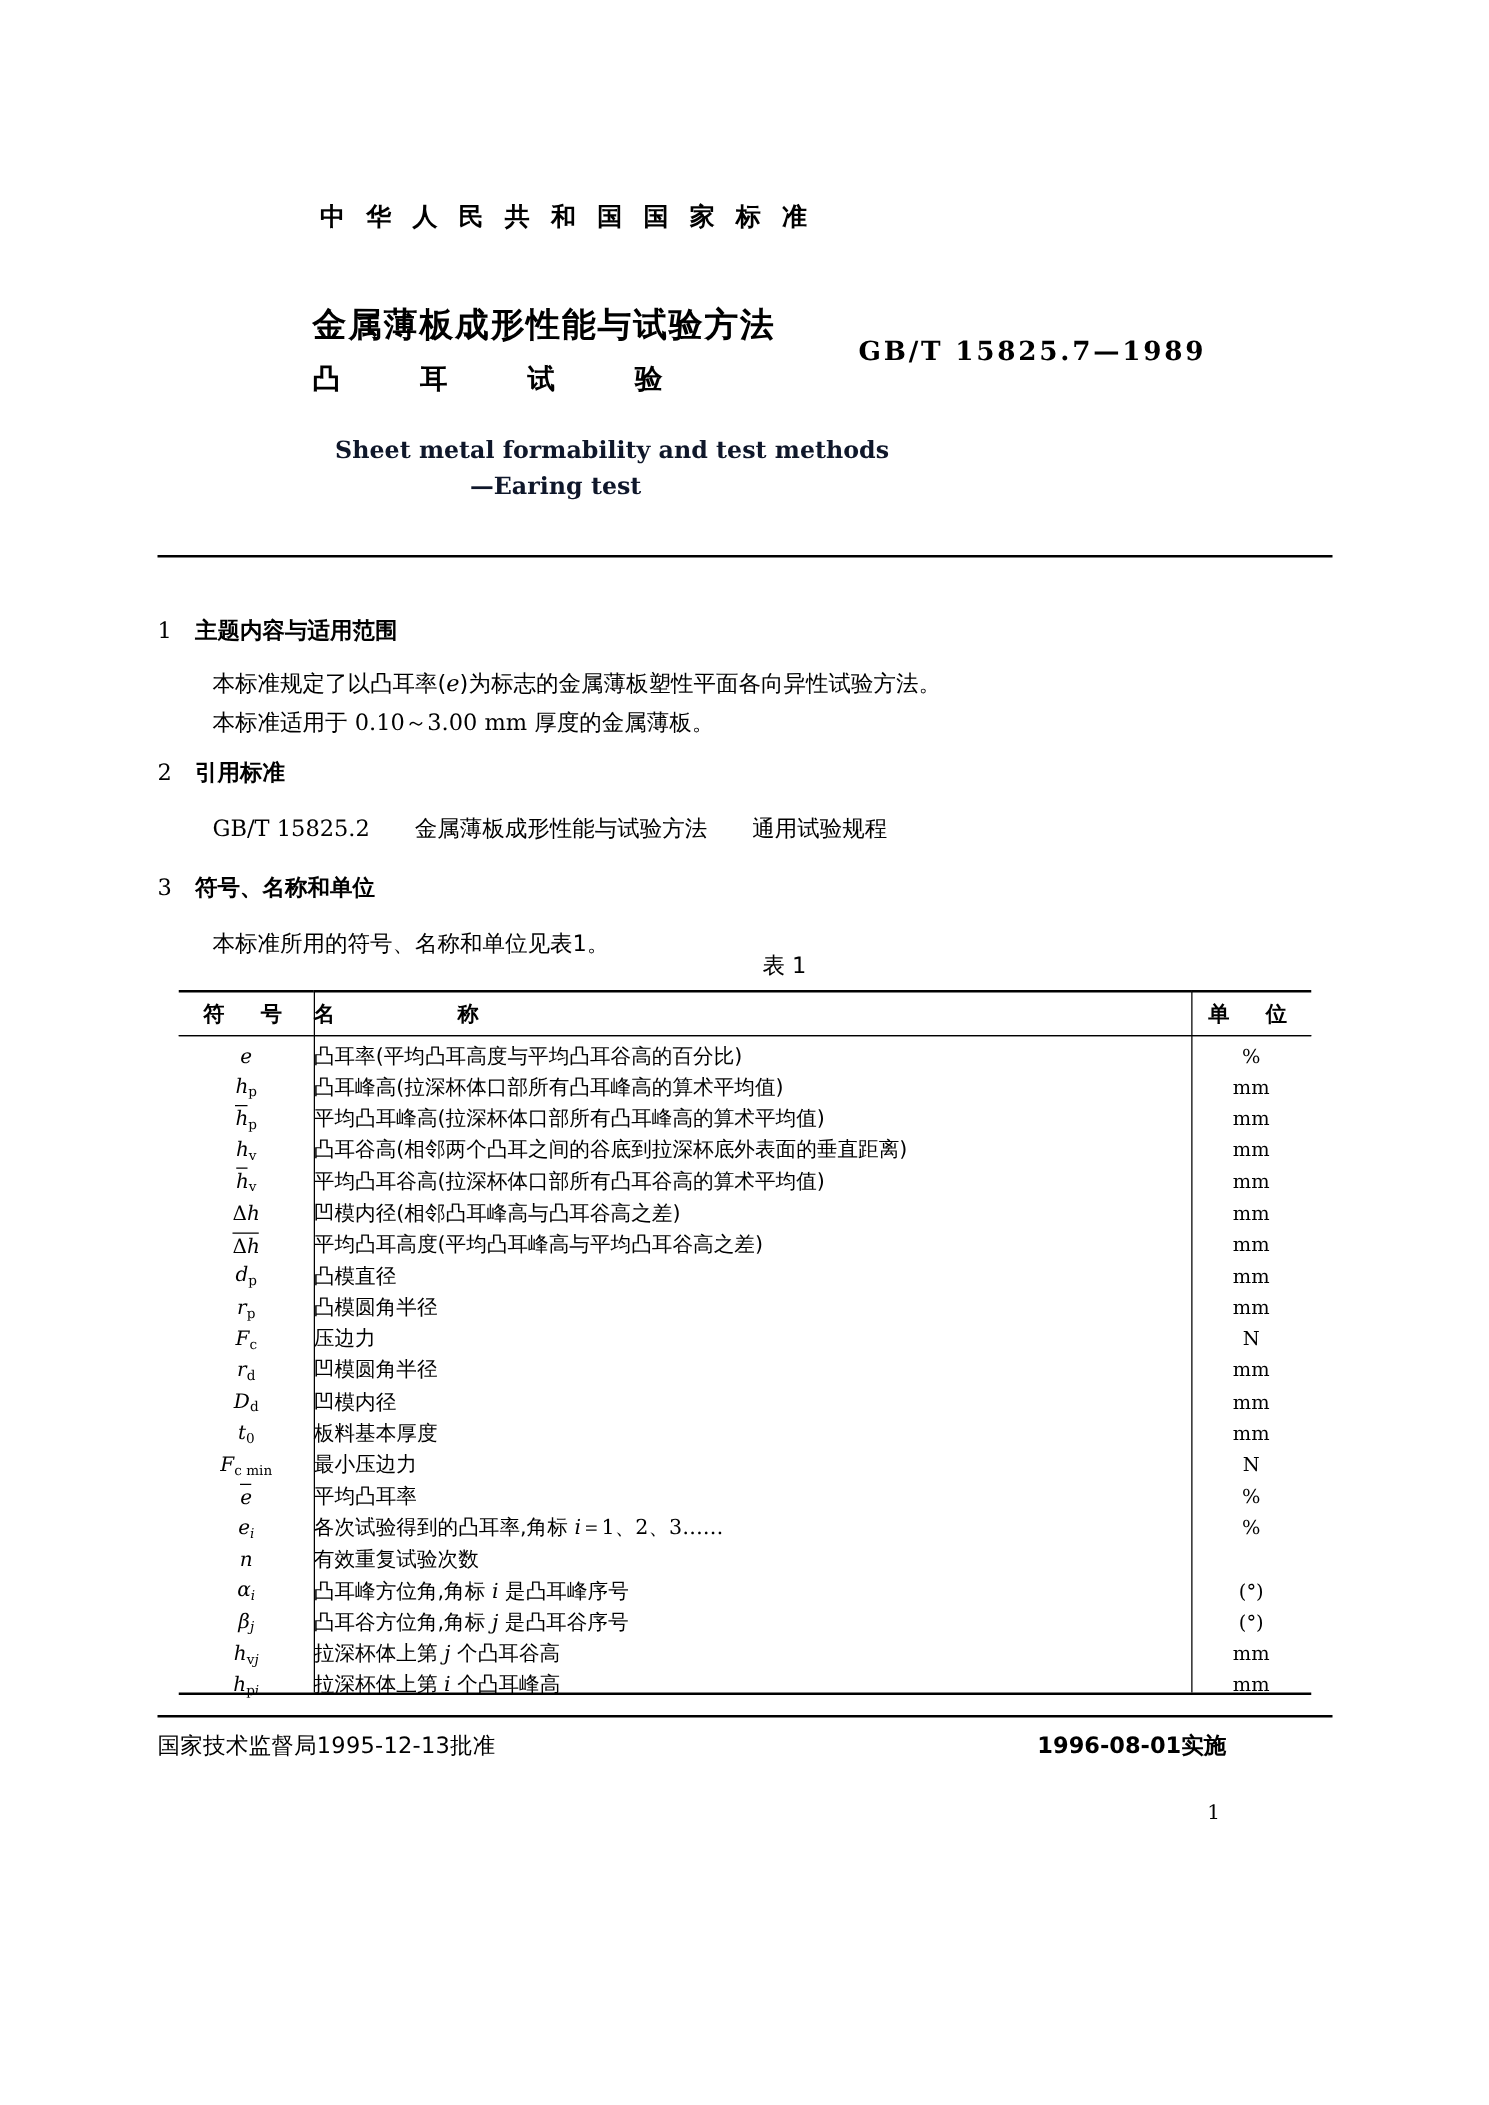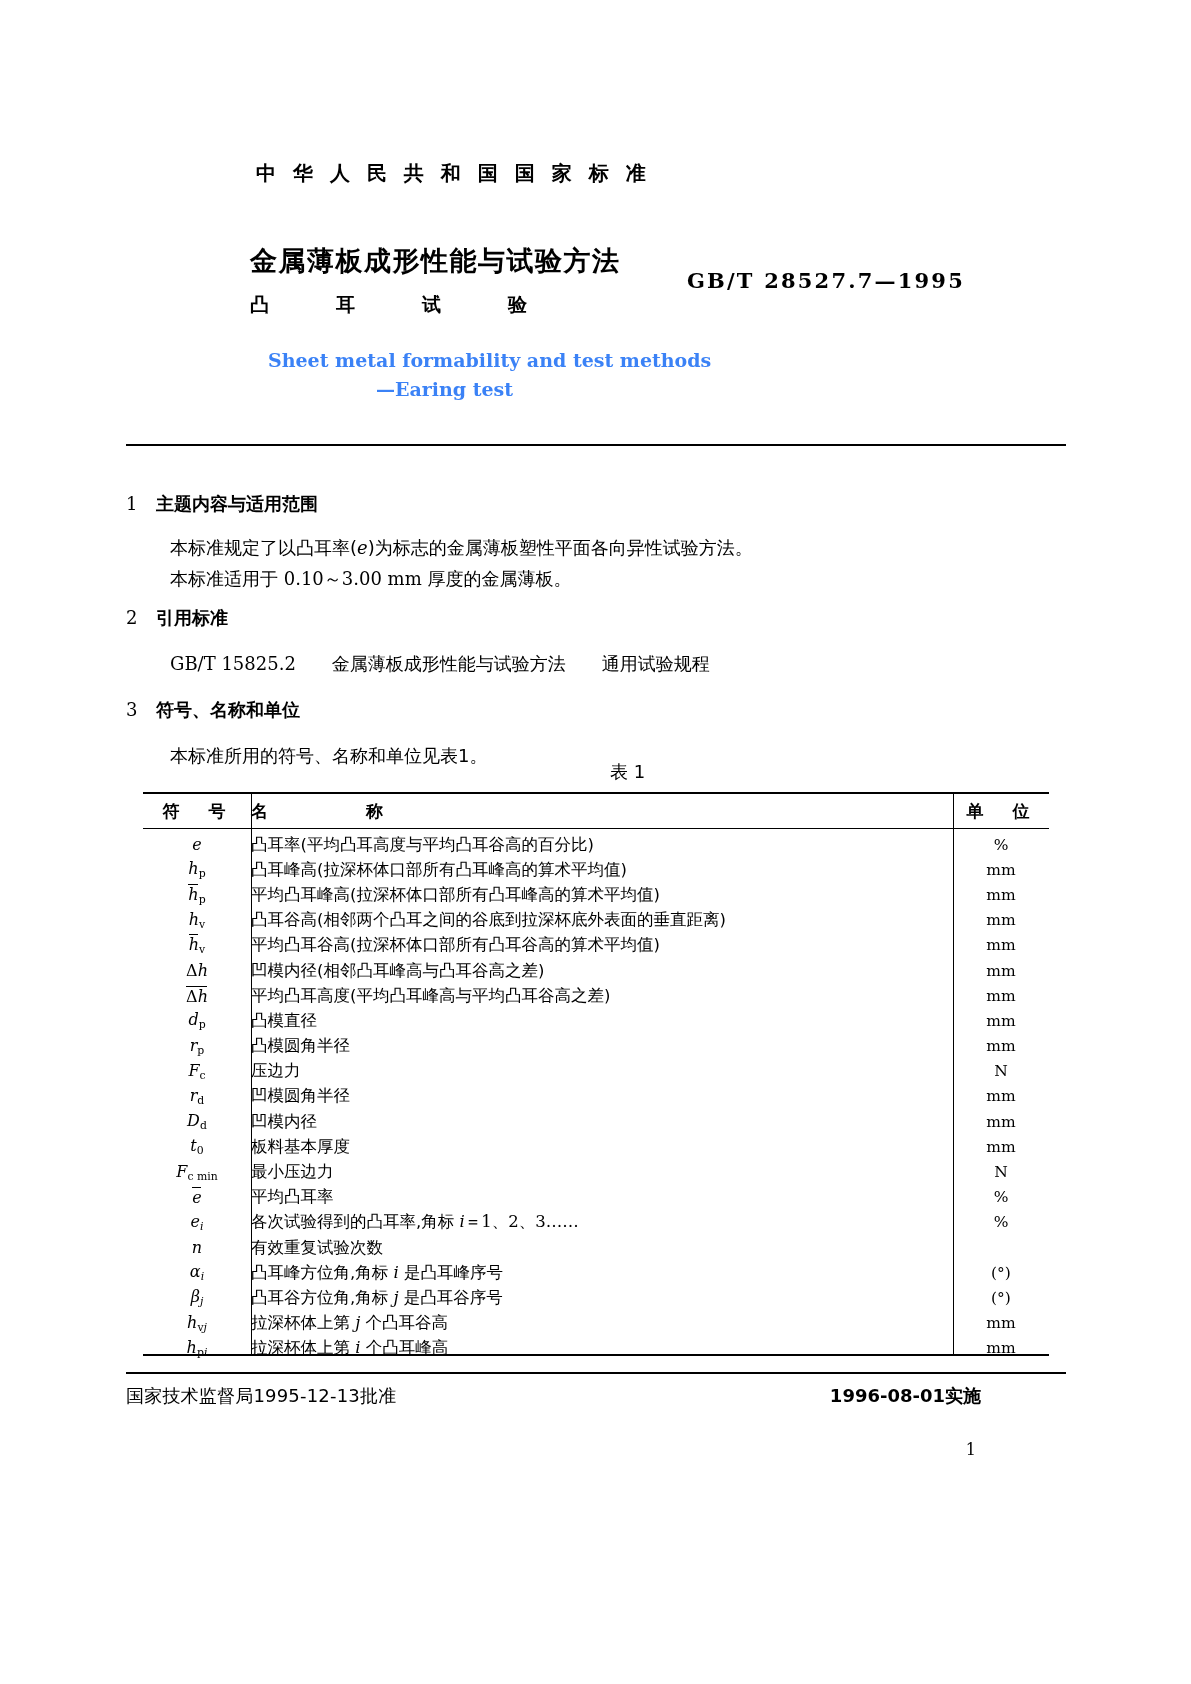--- a/index.html
+++ b/index.html
@@ -38,21 +38,21 @@
   }
   .title-line1 {
     font-size: 27px;
     font-weight: bold;
     letter-spacing: 1.5px;
     line-height: 34px;
     color: #000;
     white-space: nowrap;
   }
   .title-line2 {
-    font-size: 19px;
+    font-size: 22px;
     font-weight: bold;
     letter-spacing: 1.5px;
     line-height: 40px;
     color: #000;
     margin-top: 6px;
   }
   .title-line2 span.ch { display:inline-block; width: 86px; }
 
   .std-number {
     position: absolute;
@@ -68,21 +68,21 @@
 
   .en-title {
     position: absolute;
     left: 268px;
     top: 346px;
     width: 640px;
     font-family: "DejaVu Serif", "Liberation Serif", serif;
     font-weight: bold;
     font-size: 19px;
     line-height: 29px;
-    color: #3b82f6;
+    color: #0f172a;
   }
   .en-sub {
     margin-left: 108px;
   }
 
   .hr-main {
     position: absolute;
     left: 126px;
     top: 444px;
     width: 940px;
@@ -260,21 +260,21 @@
 
   <div class="masthead">中 华 人 民 共 和 国 国 家 标 准</div>
 
   <div class="title-block">
     <div class="title-line1">金属薄板成形性能与试验方法</div>
     <div class="title-line2">
       <span class="ch">凸</span><span class="ch">耳</span><span class="ch">试</span><span class="ch">验</span>
     </div>
   </div>
 
-  <div class="std-number">GB/T 28527.7—1995</div>
+  <div class="std-number">GB/T 15825.7—1989</div>
 
   <div class="en-title">
     <div>Sheet metal formability and test methods</div>
     <div class="en-sub">—Earing test</div>
   </div>
 
   <div class="hr-main"></div>
 
   <div class="sec-head" style="left:126px; top:492px;">
     <span class="sec-num">1</span><span>主题内容与适用范围</span>

